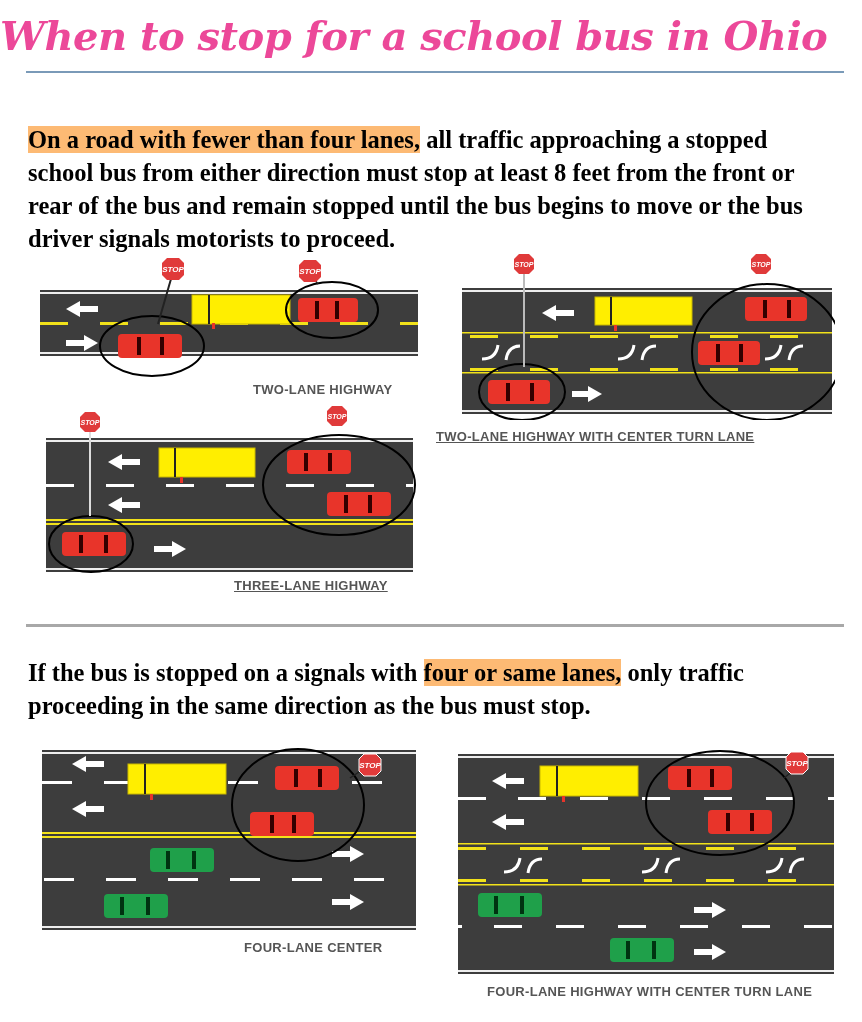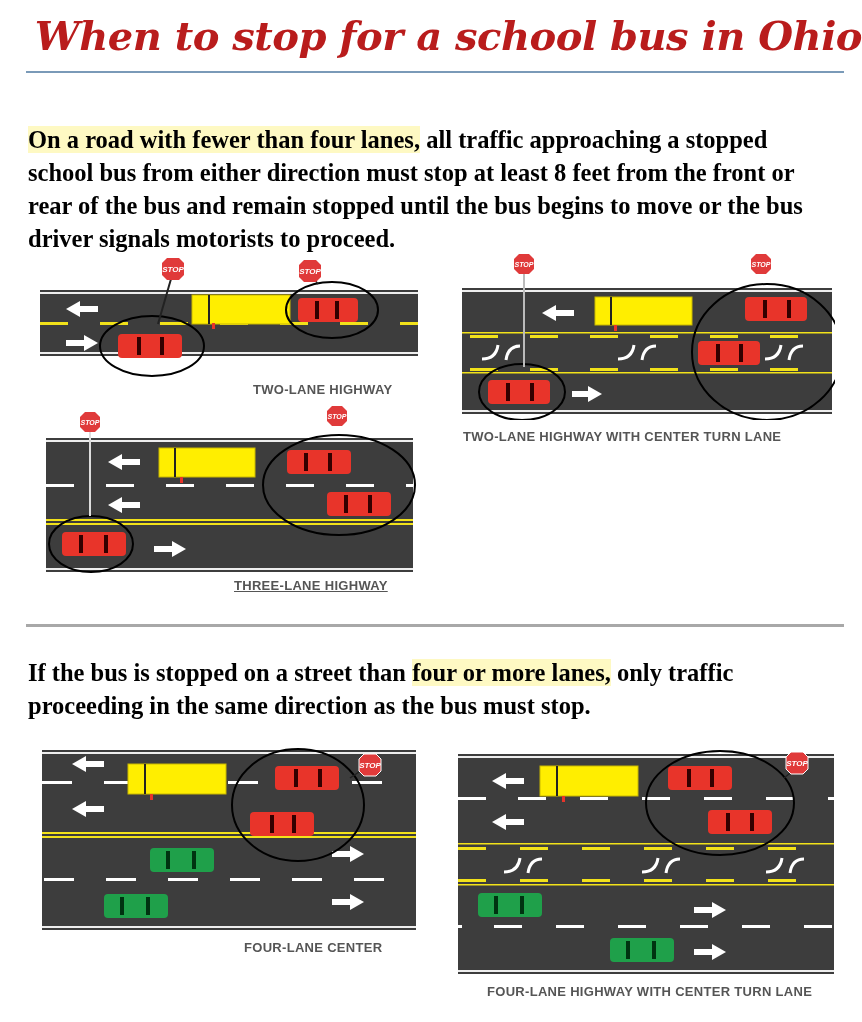--- a/index.html
+++ b/index.html
@@ -1,20 +1,20 @@
 <!DOCTYPE html>
 <html><head>
 <meta charset="utf-8">
 <style>
   html,body{margin:0;padding:0;background:#fff;}
   body{width:862px;height:1022px;position:relative;overflow:hidden;font-family:"Liberation Serif",serif;}
-  .title{position:absolute;left:0;top:12px;width:862px;text-align:right;font-family:"DejaVu Serif","Liberation Serif",serif;font-style:italic;font-weight:bold;font-size:40px;color:#b91c1c;letter-spacing:-0.5px;}
+  .title{position:absolute;left:0;top:12px;width:862px;text-align:left;font-family:"DejaVu Serif","Liberation Serif",serif;font-style:italic;font-weight:bold;font-size:40px;color:#ec4899;letter-spacing:-0.5px;}
   .rule1{position:absolute;left:26px;top:71px;width:818px;height:2px;background:#7a9ab8;}
   .para{position:absolute;left:28px;width:810px;font-family:"Liberation Serif",serif;font-weight:bold;font-size:24.5px;line-height:33px;color:#000;}
-  .hl{background:#fef9c3;text-align:center;}
+  .hl{background:#fdba74;text-align:center;}
   .rule2{position:absolute;left:26px;top:624px;width:818px;height:3px;background:#a8a8a8;}
   .diagram{position:absolute;font-style:italic;}
   .cap{position:absolute;font-family:"Liberation Sans",sans-serif;font-weight:bold;font-size:13px;color:#555;letter-spacing:0.3px;white-space:nowrap;}
   svg text{font-family:"Liberation Sans",sans-serif;}
 </style>
 </head>
 <body>
 
 <div class="title">When to stop for a school bus in Ohio</div>
 <div class="rule1"></div>
@@ -137,21 +137,21 @@
     <g>
         <polygon points="59,2 69,2 74,7 74,17 69,22 59,22 54,17 54,7" fill="#e03a3a"></polygon>
         <text x="64" y="15" font-size="7" fill="#fff" text-anchor="middle" font-weight="bold">STOP</text>
       </g>
     <g>
         <polygon points="296,2 306,2 311,7 311,17 306,22 296,22 291,17 291,7" fill="#e03a3a"></polygon>
         <text x="301" y="15" font-size="7" fill="#fff" text-anchor="middle" font-weight="bold">STOP</text>
       </g>
   </svg>
 </div>
-<div class="cap" style="left:463px;top:429px;">TWO-LANE HIGHWAY WITH CENTER TURN LANE</div>
+<div class="cap" style="left:436px;top:429px;text-decoration:underline;">TWO-LANE HIGHWAY WITH CENTER TURN LANE</div>
 
 <div class="diagram" style="left:44px;top:404px;width:375px;height:176px;">
   <svg width="375" height="176" viewBox="0 0 375 176">
     <rect x="2" y="34" width="367" height="134" fill="#3d3d3d"></rect>
     <rect x="2" y="36" width="367" height="2" fill="#eee"></rect>
     <rect x="2" y="164" width="367" height="2" fill="#eee"></rect>
     <g fill="#fff">
       <rect x="2" y="80" width="28" height="3"></rect>
         <rect x="62" y="80" width="28" height="3"></rect>
         <rect x="122" y="80" width="28" height="3"></rect>
@@ -201,21 +201,21 @@
     <g>
         <polygon points="288,2 298,2 303,7 303,17 298,22 288,22 283,17 283,7" fill="#e03a3a"></polygon>
         <text x="293" y="15" font-size="7" fill="#fff" text-anchor="middle" font-weight="bold">STOP</text>
       </g>
   </svg>
 </div>
 <div class="cap" style="left:234px;top:578px;text-decoration:underline;">THREE-LANE HIGHWAY</div>
 
 <div class="rule2"></div>
 
-<div class="para" style="top:656px;"><span>If the bus is stopped on a street than </span><span class="hl">four or more lanes,</span><span> only traffic proceeding in the same direction as the bus must stop.</span></div>
+<div class="para" style="top:656px;"><span>If the bus is stopped on a signals with </span><span class="hl">four or same lanes,</span><span> only traffic proceeding in the same direction as the bus must stop.</span></div>
 
 <div class="diagram" style="left:42px;top:748px;width:375px;height:185px;">
   <svg width="375" height="185" viewBox="0 0 375 185">
     <rect x="0" y="2" width="374" height="180" fill="#3d3d3d"></rect>
     <rect x="0" y="4" width="374" height="2" fill="#eee"></rect>
     <rect x="0" y="178" width="374" height="2" fill="#eee"></rect>
     <g fill="#fff">
       <rect x="0" y="33" width="30" height="3"></rect>
         <rect x="62" y="33" width="30" height="3"></rect>
         <rect x="124" y="33" width="30" height="3"></rect>

